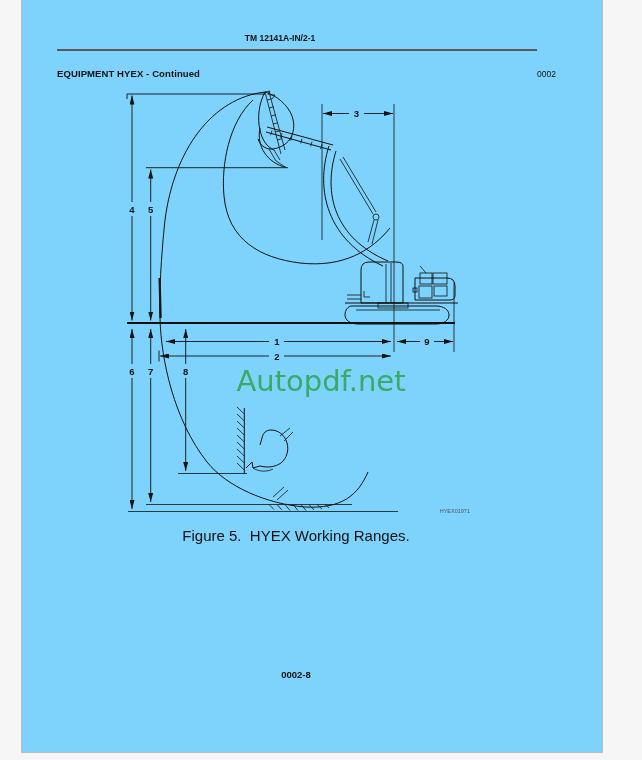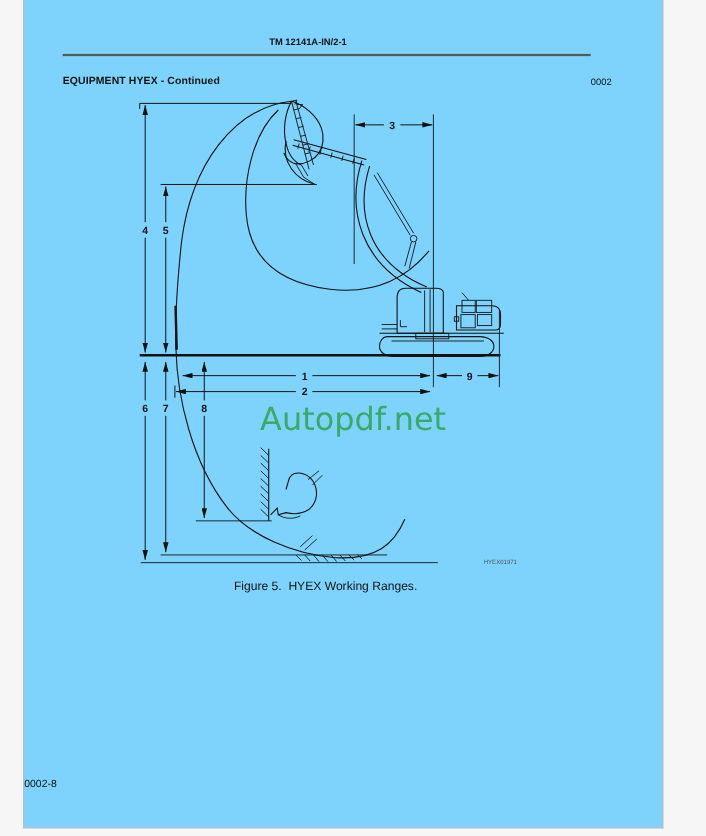--- a/index.html
+++ b/index.html
@@ -18,25 +18,25 @@
   }
   .hdr-rule {
     position:absolute; top:48.5px; left:35px; width:480px; height:2px; background:#58585a;
   }
   .section-heading {
     position:absolute; top:68px; left:35px;
     font-size:9.5px; font-weight:bold; color:#111; letter-spacing:0.1px;
   }
   .fig-caption {
     position:absolute; top:527px; left:0; width:548px; text-align:center;
-    font-size:11px; color:#111; white-space:pre;
+    font-size:15px; color:#111; white-space:pre;
   }
   .footer-page {
-    position:absolute; top:707px; left:0; width:548px; text-align:left;
-    font-size:9.5px; font-weight:normal; color:#111;
+    position:absolute; top:669px; left:0; width:548px; text-align:center;
+    font-size:9.5px; font-weight:bold; color:#111;
   }
   svg.diagram { position:absolute; left:0; top:0; width:582px; height:753px; }
   svg .dim { stroke:#111; stroke-width:0.9; fill:none; }
   svg .thin { stroke:#111; stroke-width:0.8; fill:none; }
   svg .draw { stroke:#111; stroke-width:1; fill:none; }
   svg .heavy { stroke:#111; stroke-width:2.2; fill:none; }
   svg text.dimlbl { font-family:"Liberation Sans",sans-serif; font-size:9.5px; font-weight:bold; fill:#111; text-anchor:middle; }
   svg text.tinylbl { font-family:"Liberation Sans",sans-serif; font-size:5.5px; fill:#555; text-anchor:end; }
   svg text.wm { font-family:"DejaVu Sans",sans-serif; font-size:29px; text-anchor:middle; }
 </style>

